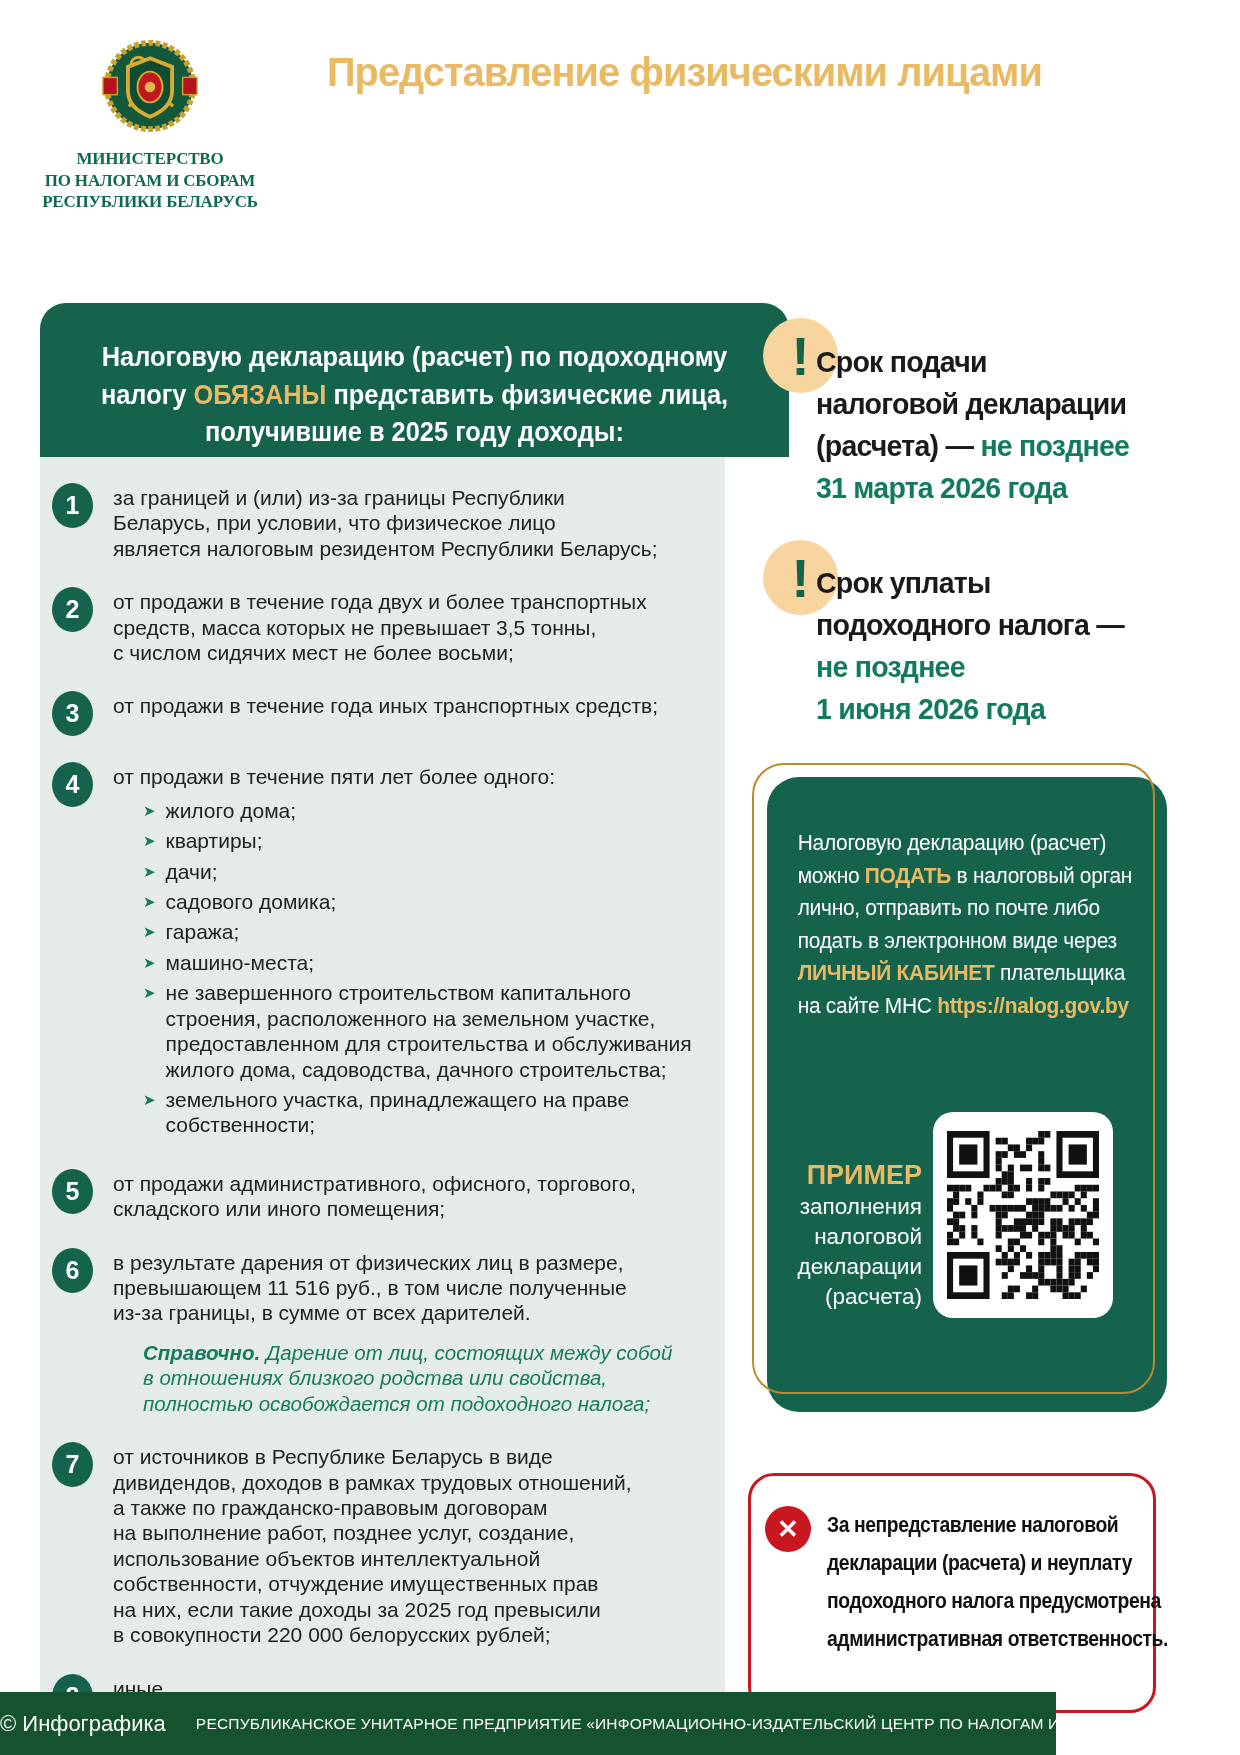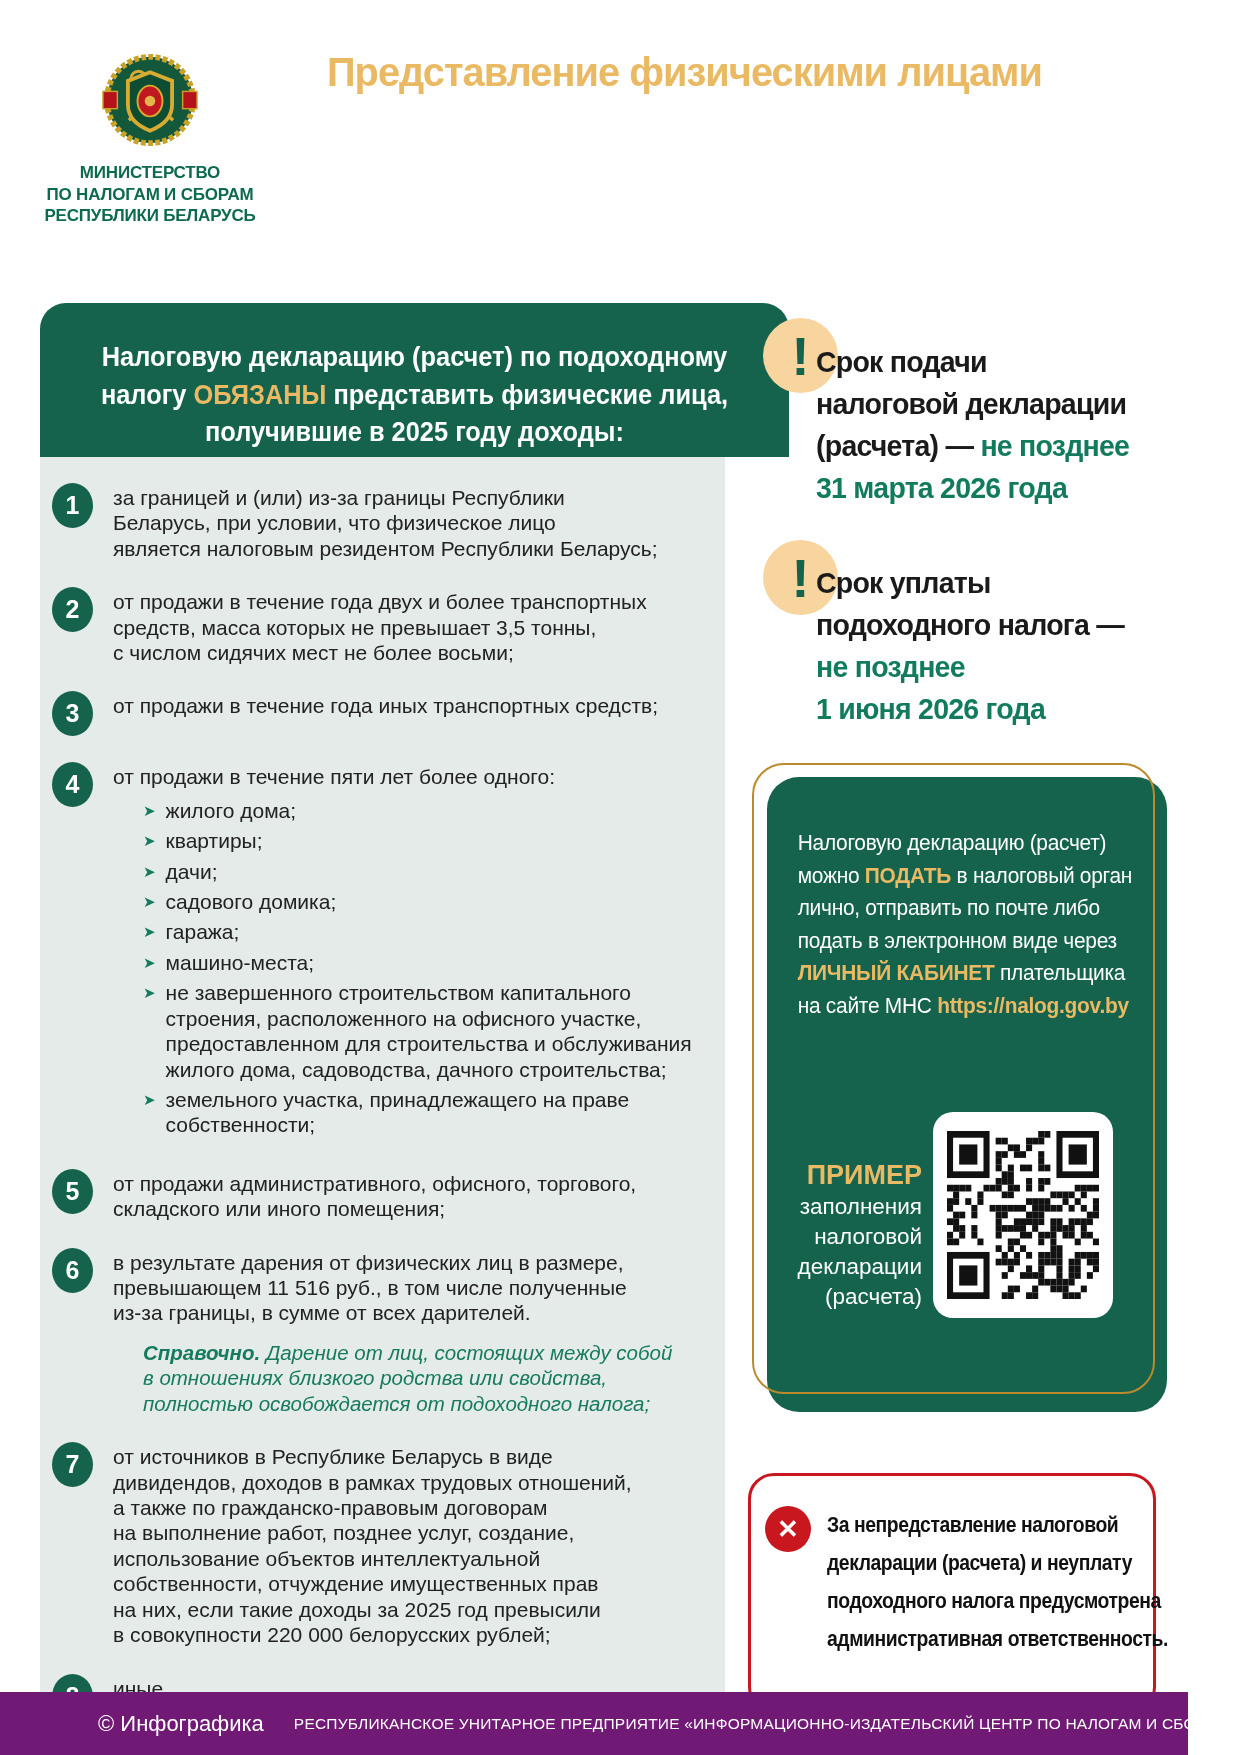--- a/index.html
+++ b/index.html
@@ -7,21 +7,21 @@
         font-family:"Liberation Sans",sans-serif;}
 
   
   .header-green{position:absolute;left:285px;top:0;width:955px;height:268px;
 Chapter    background:#15634d;border-radius:55px 0 0 55px;box-sizing:border-box;
     padding:44px 0 0 42px;}
   .h-line{font-size:41px;font-weight:700;line-height:57px;letter-spacing:-1px;
     white-space:nowrap;transform:scaleX(.97);transform-origin:left top;color:#ffffff;}
   .h-line.gold{color:#eab964;}
 
-  .logo-block{position:absolute;left:30px;top:52px;width:240px;text-align:center;}
+  .logo-block{position:absolute;left:30px;top:38px;width:240px;text-align:center;font-family:Liberation Serif, serif;}
   .logo-block svg{display:block;margin:0 auto;}
   .ministry{margin-top:12px;font-size:17px;font-weight:700;line-height:21.5px;
     color:#0d6a50;letter-spacing:-0.2px;}
 
   
   .list-title{position:absolute;left:40px;top:303px;width:749px;height:154px;
     background:#15634d;border-radius:26px 26px 0 0;box-sizing:border-box;
     padding-top:36px;text-align:center;color:#fff;}
   .lt-line{font-size:27px;font-weight:700;line-height:37.5px;white-space:nowrap;
     transform:scaleX(.94);transform-origin:center top;}
@@ -77,22 +77,22 @@
   .red-box{position:absolute;left:748px;top:1473px;width:408px;height:240px;
     background:#fff;border:3px solid #c8171e;border-radius:26px;box-sizing:border-box;z-index:1;}
   .xcircle{position:absolute;left:14px;top:30px;width:46px;height:46px;border-radius:50%;
     background:#c8171e;color:#fff;display:flex;align-items:center;justify-content:center;
     font-size:26px;font-weight:700;}
   .red-lines{margin:30px 0 0 76px;font-size:22px;font-weight:700;line-height:38px;
     letter-spacing:-0.5px;color:#111;transform:scaleX(.88);transform-origin:left top;}
   .red-lines .tline{white-space:nowrap;}
 
   
-  .footer{position:absolute;left:0;top:1692px;width:1188px;height:63px;background:#701a75;
-    z-index:6;display:flex;align-items:center;box-sizing:border-box;padding-left:98px;
+  .footer{position:absolute;left:0;top:1692px;width:1056px;height:63px;background:#14532d;
+    z-index:6;display:flex;align-items:center;box-sizing:border-box;
     color:#fff;}
   .f-copy{font-size:22px;margin-right:16px;white-space:nowrap;}
   .f-logo{margin:-14px 14px 0 0;}
   .f-org{font-size:15.5px;letter-spacing:0.2px;white-space:nowrap;}
 </style>
 </head>
 <body>
 
 <div class="page">
 
@@ -189,21 +189,21 @@
             <div class="subitem">
               <span class="arrow">➤</span>
               <div>
                 <div class="tline">машино-места;</div>
               </div>
             </div>
             <div class="subitem">
               <span class="arrow">➤</span>
               <div>
                 <div class="tline">не завершенного строительством капитального</div>
-                <div class="tline">строения, расположенного на офисного участке,</div>
+                <div class="tline">строения, расположенного на земельном участке,</div>
                 <div class="tline">предоставленном для строительства и обслуживания</div>
                 <div class="tline">жилого дома, садоводства, дачного строительства;</div>
               </div>
             </div>
             <div class="subitem">
               <span class="arrow">➤</span>
               <div>
                 <div class="tline">земельного участка, принадлежащего на праве</div>
                 <div class="tline">собственности;</div>
               </div>

